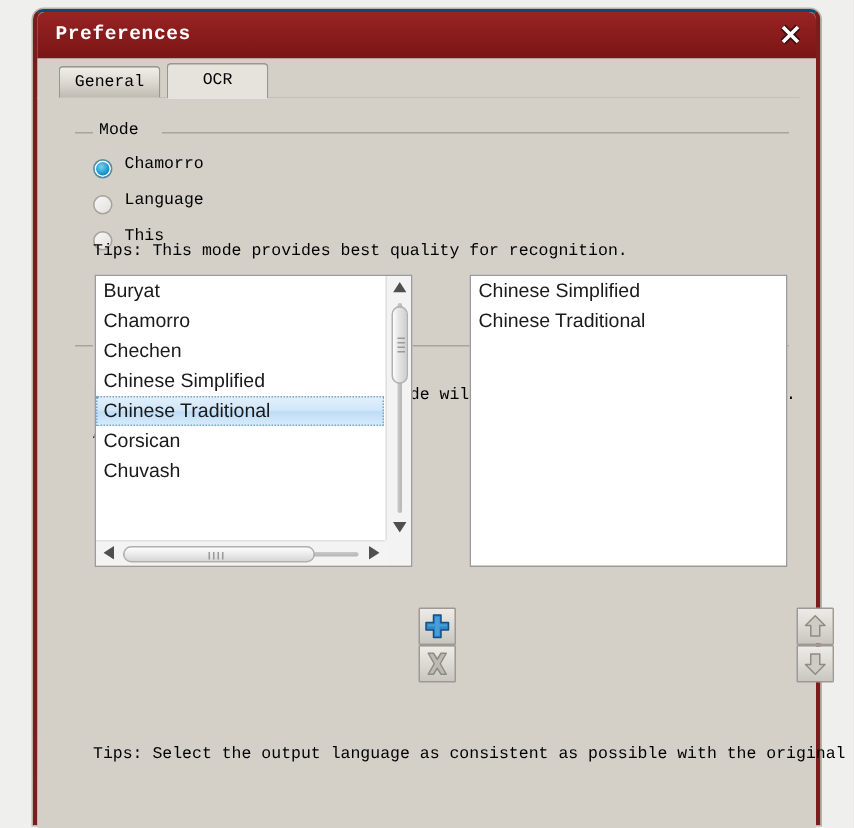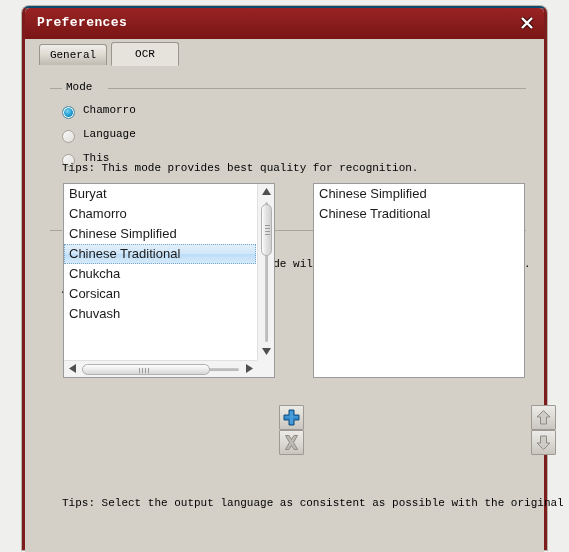--- a/index.html
+++ b/index.html
@@ -402,23 +402,23 @@
 
       <div class="body-text" style="left:37px; top:193px;">Languages listed in the right side will be used for recognition in OCR.</div>
 
       <div class="body-text" style="left:37px; top:219px;">All Supported Languages:</div>
       <div class="body-text" style="left:288px; top:219px;">Selected Languages:</div>
 
       <div class="listbox" id="left-list">
         <div class="list-inner" id="left-list-items">
             <div class="list-item">Buryat</div>
             <div class="list-item">Chamorro</div>
+            <div class="list-item">Chechen</div>
             <div class="list-item">Chinese Simplified</div>
             <div class="list-item selected">Chinese Traditional</div>
-            <div class="list-item">Chukcha</div>
             <div class="list-item">Corsican</div>
             <div class="list-item">Chuvash</div>
           </div>
 
         <div class="vscroll">
           <div class="vtrack-rail"></div>
           <div class="sb-arrow" style="top:0;">
             <svg width="9" height="7" viewBox="0 0 9 7">
                 <path d="M4.5 0 L9 7 L0 7 Z" fill="#4f4f4f"></path>
               </svg>

